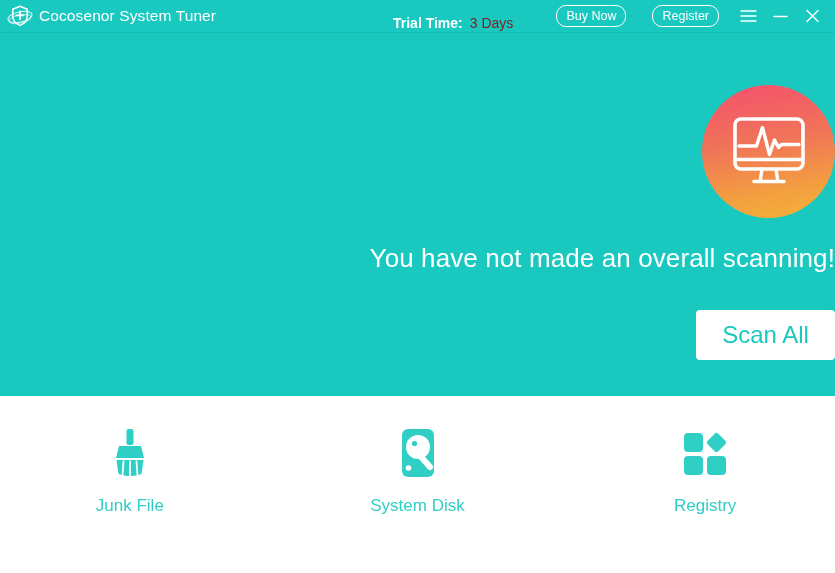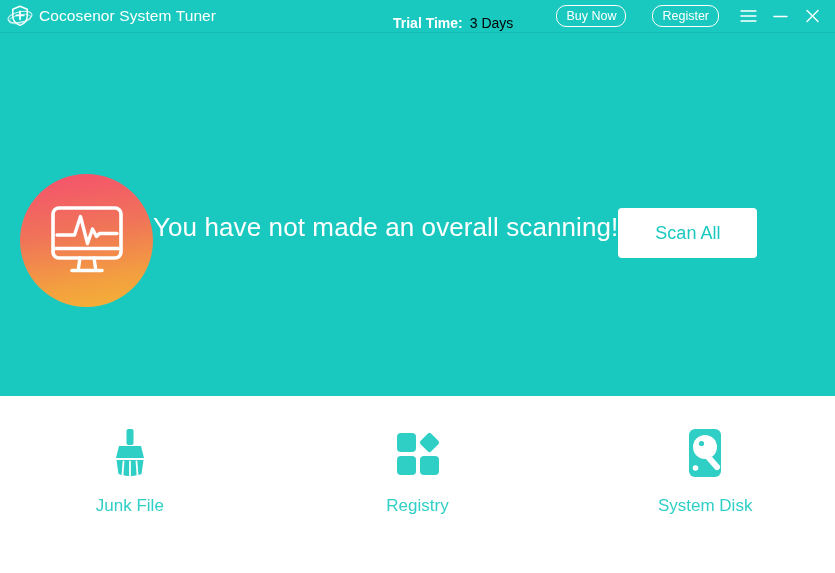--- a/index.html
+++ b/index.html
@@ -61,21 +61,21 @@
     display: flex;
     align-items: center;
     white-space: nowrap;
   }
   .trial-label {
     color: #ffffff;
     font-size: 14px;
     font-weight: bold;
   }
   .trial-value {
-    color: #000000;
+    color: #7f1d1d;
     font-size: 14px;
     margin-left: 7px;
   }
 
   .title-right {
     margin-left: auto;
     display: flex;
     align-items: center;
     gap: 0px;
     flex: 0 0 auto;
@@ -107,23 +107,23 @@
   .win-ctrl.menu { margin-left: 16px; }
   .win-ctrl.min  { margin-left: 6px; }
   .win-ctrl.close{ margin-left: 6px; }
 
   
   .hero {
     background: #19c9bf;
     height: 363px;
     min-height: 363px;
     display: flex;
-    align-items: center;
+    flex-direction: column;
+    align-items: flex-end;
     position: relative;
-    padding-left: 20px;
   }
   .hero-circle {
     width: 133px;
     height: 133px;
     border-radius: 50%;
     margin-top: 52px;
     background: linear-gradient(170deg, #f4536a 0%, #f4566a 8%, #f07359 42%, #f3a03f 78%, #f5b335 100%);
     display: flex;
     align-items: center;
     justify-content: center;
@@ -136,21 +136,21 @@
     white-space: nowrap;
   }
   .scan-btn {
     margin-top: 36px;
     width: 139px;
     height: 50px;
     background: #ffffff;
     color: #19c9bf;
     border: none;
     border-radius: 4px;
-    font-size: 18px;
+    font-size: 24px;
     font-family: "Liberation Sans", sans-serif;
     cursor: pointer;
     line-height: 50px;
     padding: 0;
     text-align: center;
   }
 
   
   .tools {
     flex: 1;
@@ -256,38 +256,38 @@
           <path d="M14.5 35 H41.5 L39.5 49 C39.5 49 34 51 28 51 C22 51 16.5 49 16.5 49 Z" fill="#2fcfc6"></path>
           <path d="M21.5 36.5 L20.5 50 M28 36.5 L28 51.3 M34.5 36.5 L35.5 50" stroke="#ffffff" stroke-width="1.8" stroke-linecap="round"></path>
         </svg>
       </div>
       <div class="tool-label">Junk File</div>
     </div>
 
     <div class="tool">
       <div class="tool-icon">
         <svg width="56" height="56" viewBox="0 0 56 56" aria-hidden="true">
-          <rect x="7" y="8" width="19" height="19" rx="4" fill="#2fcfc6"></rect>
-          <rect x="7" y="31" width="19" height="19" rx="4" fill="#2fcfc6"></rect>
-          <rect x="30" y="31" width="19" height="19" rx="4" fill="#2fcfc6"></rect>
-          <rect x="32" y="10" width="15" height="15" rx="2.5" fill="#2fcfc6" transform="rotate(45 39.5 17.5)"></rect>
-        </svg>
-      </div>
-      <div class="tool-label">Registry</div>
-    </div>
-
-    <div class="tool">
-      <div class="tool-icon">
-        <svg width="56" height="56" viewBox="0 0 56 56" aria-hidden="true">
           <rect x="12" y="4" width="32" height="48" rx="6" fill="#2fcfc6"></rect>
           <circle cx="28" cy="22" r="12" fill="#ffffff"></circle>
           <circle cx="24.5" cy="18.5" r="2.6" fill="#2fcfc6"></circle>
           <path d="M25 25 L40 42" stroke="#ffffff" stroke-width="6" stroke-linecap="round"></path>
           <circle cx="18.5" cy="43" r="2.8" fill="#ffffff"></circle>
         </svg>
       </div>
       <div class="tool-label">System Disk</div>
     </div>
 
+    <div class="tool">
+      <div class="tool-icon">
+        <svg width="56" height="56" viewBox="0 0 56 56" aria-hidden="true">
+          <rect x="7" y="8" width="19" height="19" rx="4" fill="#2fcfc6"></rect>
+          <rect x="7" y="31" width="19" height="19" rx="4" fill="#2fcfc6"></rect>
+          <rect x="30" y="31" width="19" height="19" rx="4" fill="#2fcfc6"></rect>
+          <rect x="32" y="10" width="15" height="15" rx="2.5" fill="#2fcfc6" transform="rotate(45 39.5 17.5)"></rect>
+        </svg>
+      </div>
+      <div class="tool-label">Registry</div>
+    </div>
+
 
 
   </div>
 </div>
 
 </body></html>

